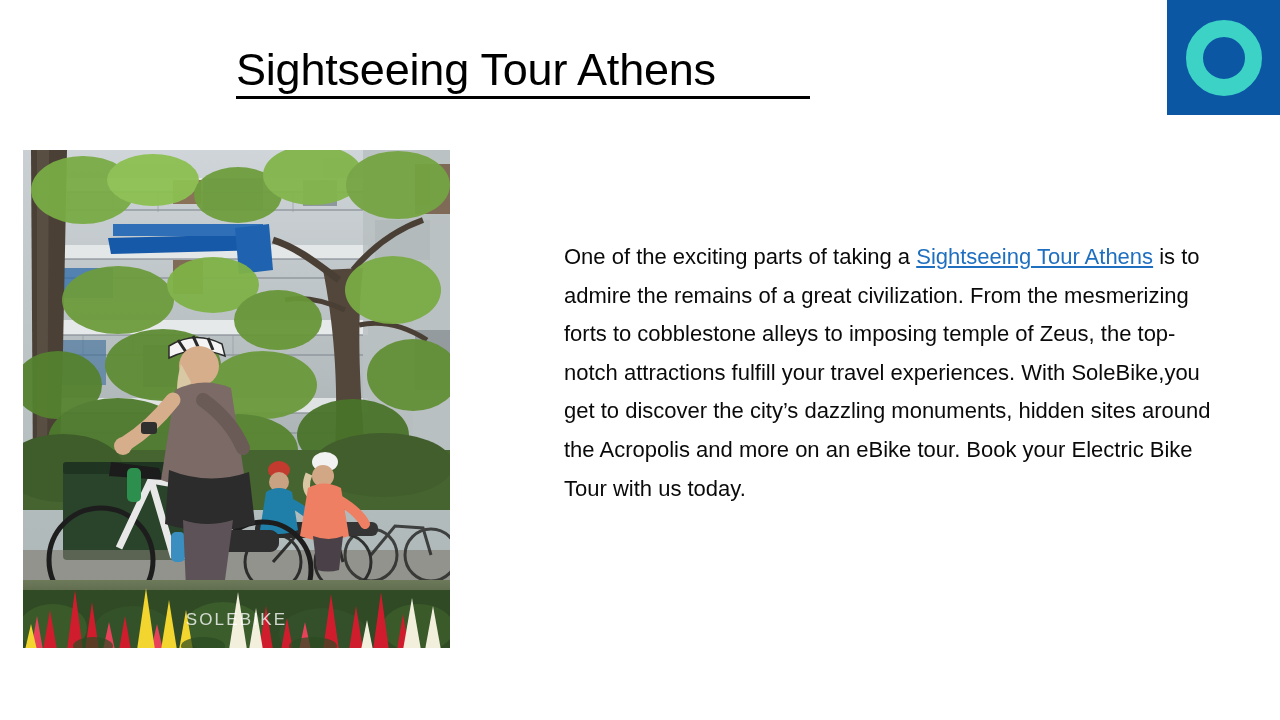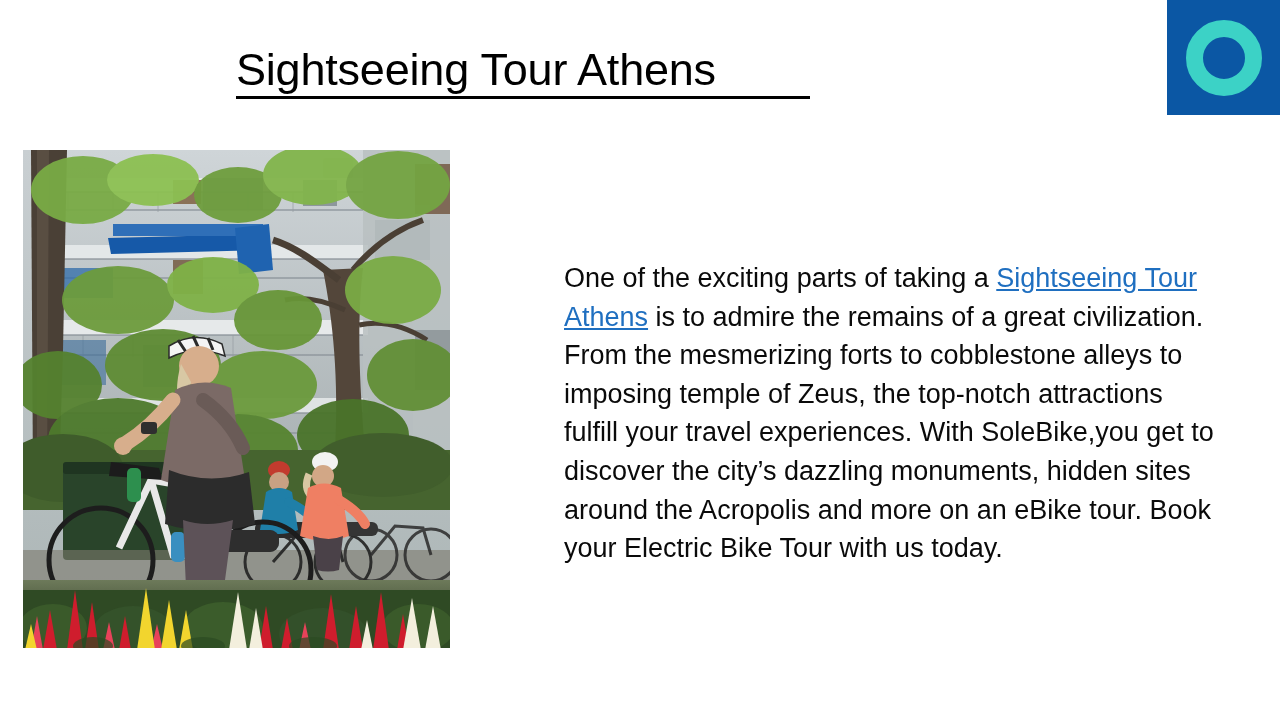--- a/index.html
+++ b/index.html
@@ -89,23 +89,23 @@
     font-size: 17px;
     letter-spacing: 2.2px;
     font-family: "Liberation Sans", sans-serif;
     pointer-events: none;
   }
 
   
   .body-text {
     position: absolute;
     left: 564px;
-    top: 232px;
+    top: 216px;
     width: 660px;
-    font-size: 27px;
+    font-size: 22px;
     line-height: 38.6px;
     color: #0a0a0a;
     font-family: "Liberation Sans", sans-serif;
   }
   .body-text a,
   .body-link {
     color: #1F6FC0;
     text-decoration: underline;
     text-underline-offset: 2px;
     cursor: pointer;
@@ -335,17 +335,18 @@
           <path d="M402 500 l8 -44 l8 44 Z"></path>
         <path d="M338 500 l6 -30 l6 30 Z"></path>
       </g>
 
       <g fill="#2b4a22" opacity="0.7">
         <ellipse cx="70" cy="496" rx="20" ry="9"></ellipse>
         <ellipse cx="180" cy="496" rx="22" ry="9"></ellipse>
         <ellipse cx="290" cy="496" rx="24" ry="9"></ellipse>
       </g>
     </svg>
+    <div class="photo-watermark">SOLEBIKE</div>
   </div>
 
   <p class="body-text"><span>One of the exciting parts of taking a </span><a class="body-link">Sightseeing Tour Athens</a><span> is to admire the remains of a great civilization. From the mesmerizing forts to cobblestone alleys to imposing temple of Zeus, the top-notch attractions fulfill your travel experiences. With SoleBike,you get to discover the city’s dazzling monuments, hidden sites around the Acropolis and more on an eBike tour. Book your Electric Bike Tour with us today.</span></p>
 
 </div>
 
 </body></html>

